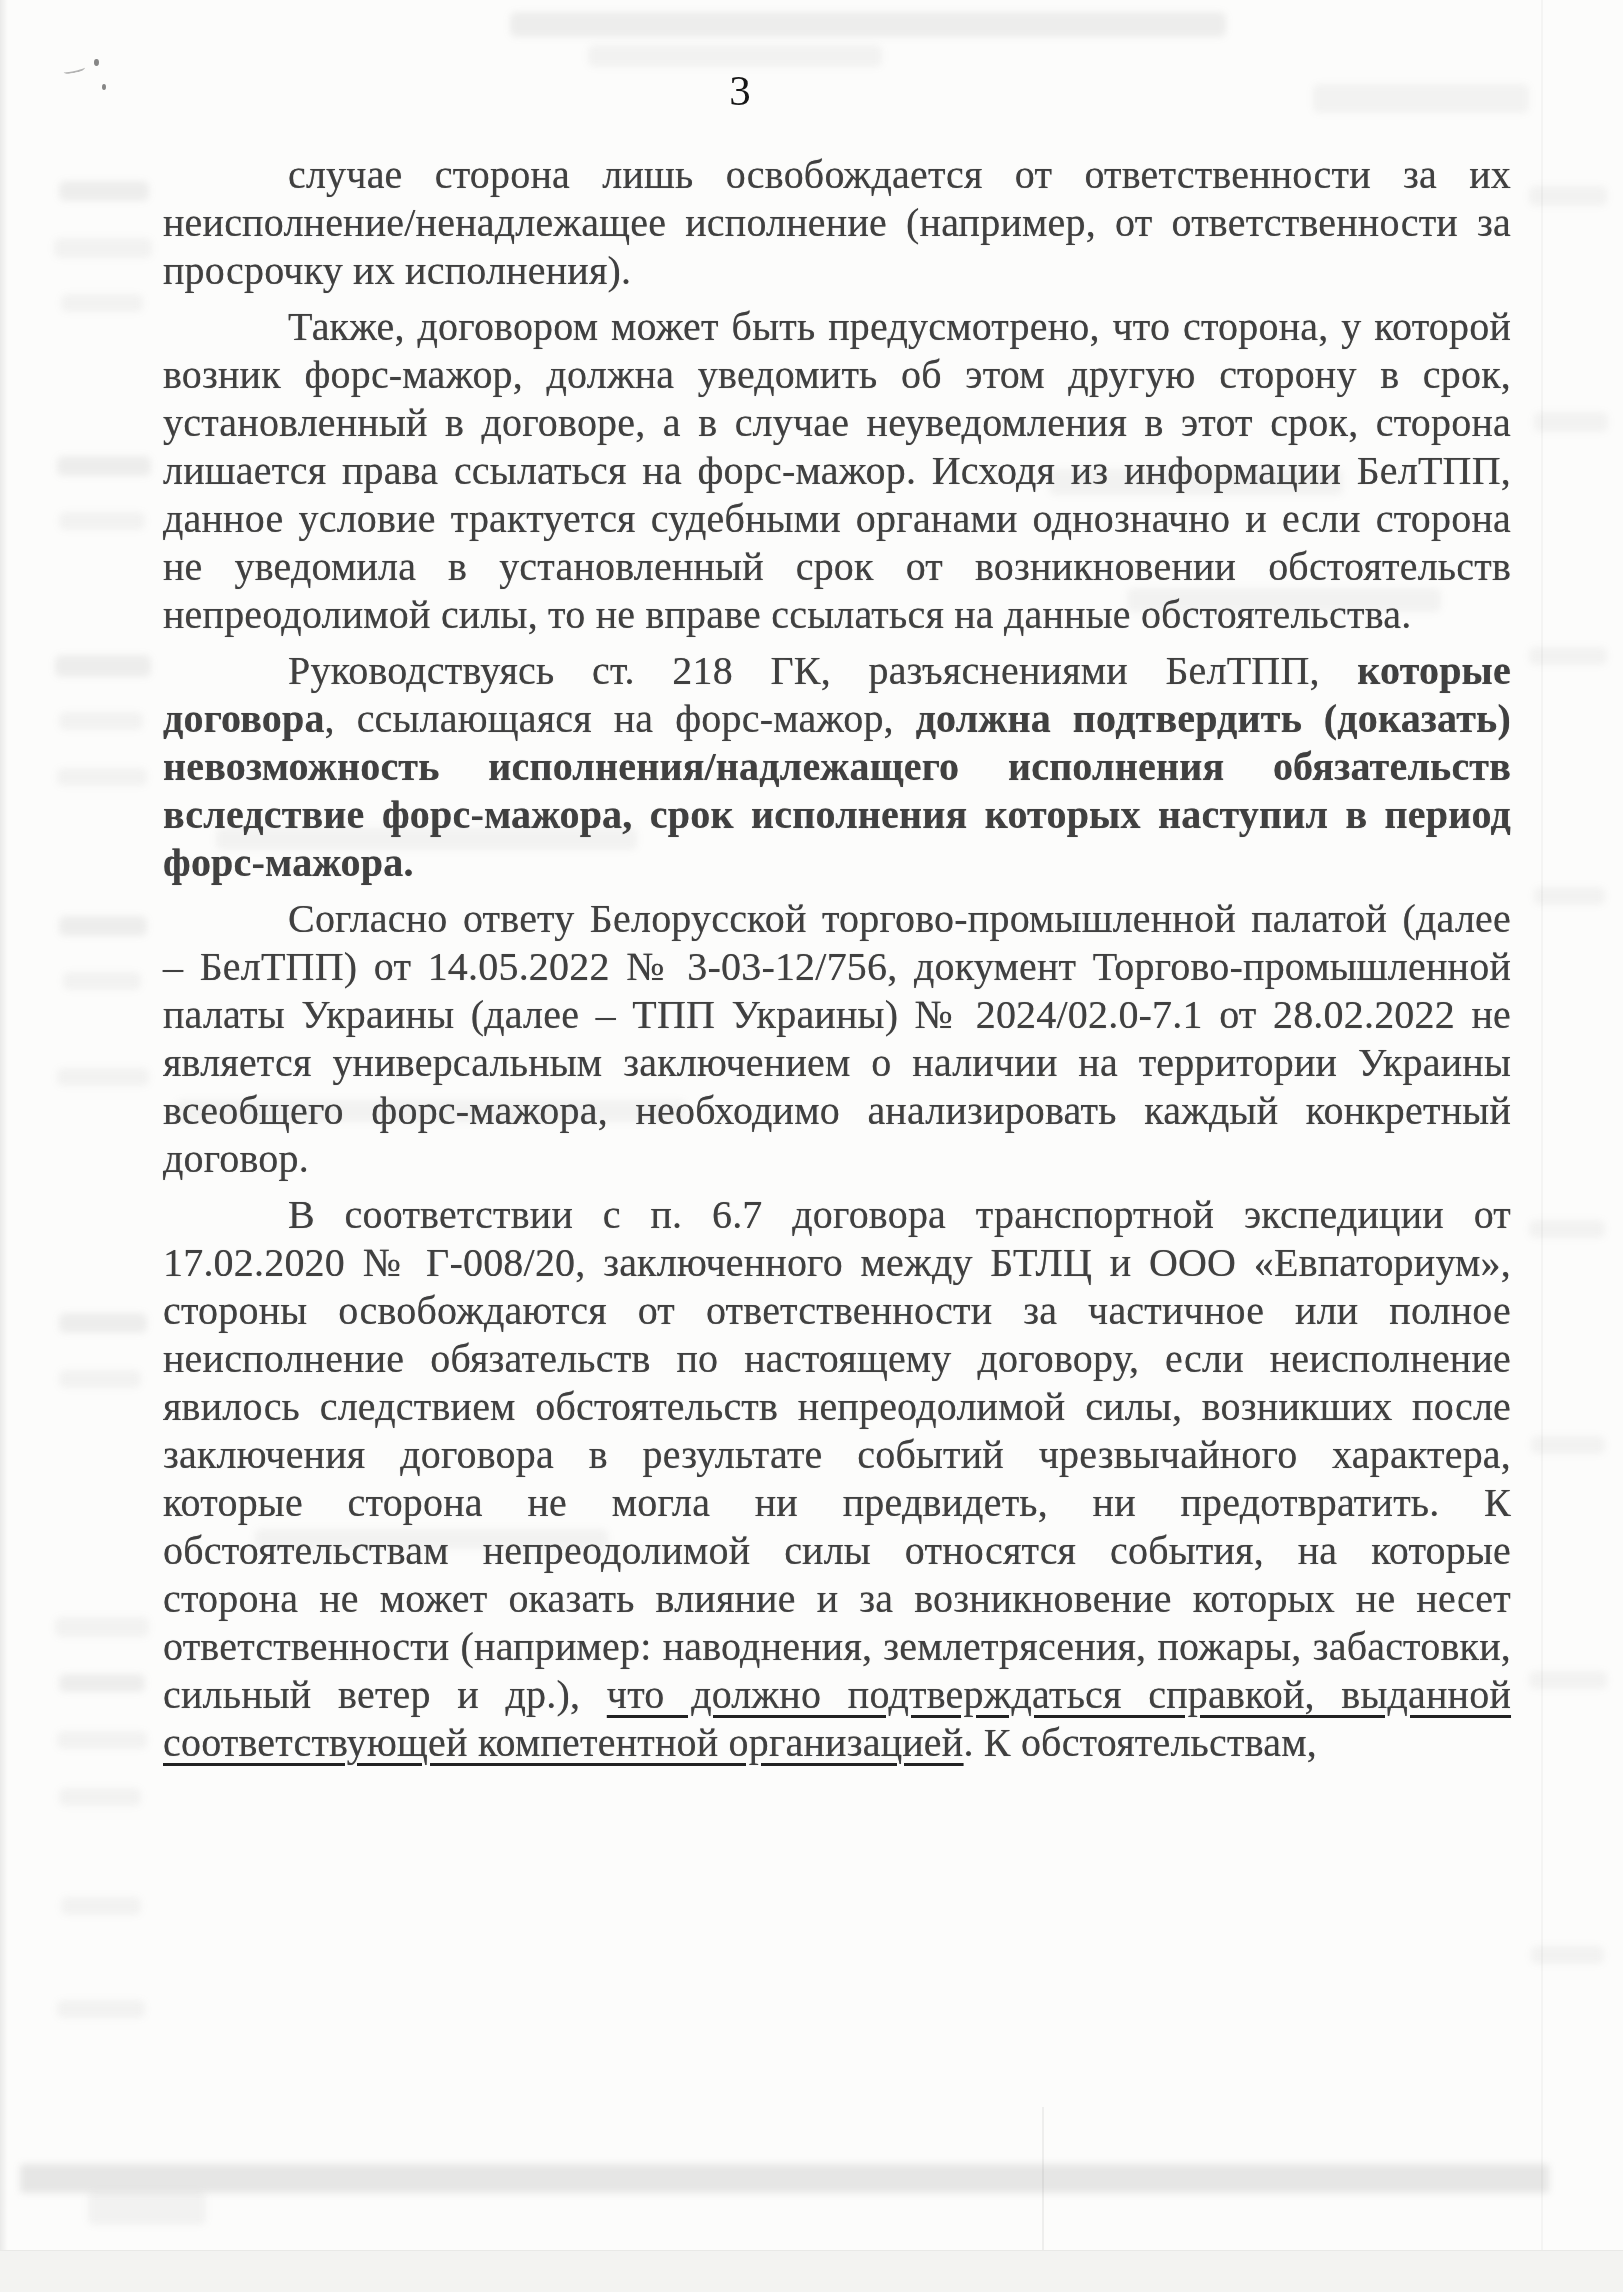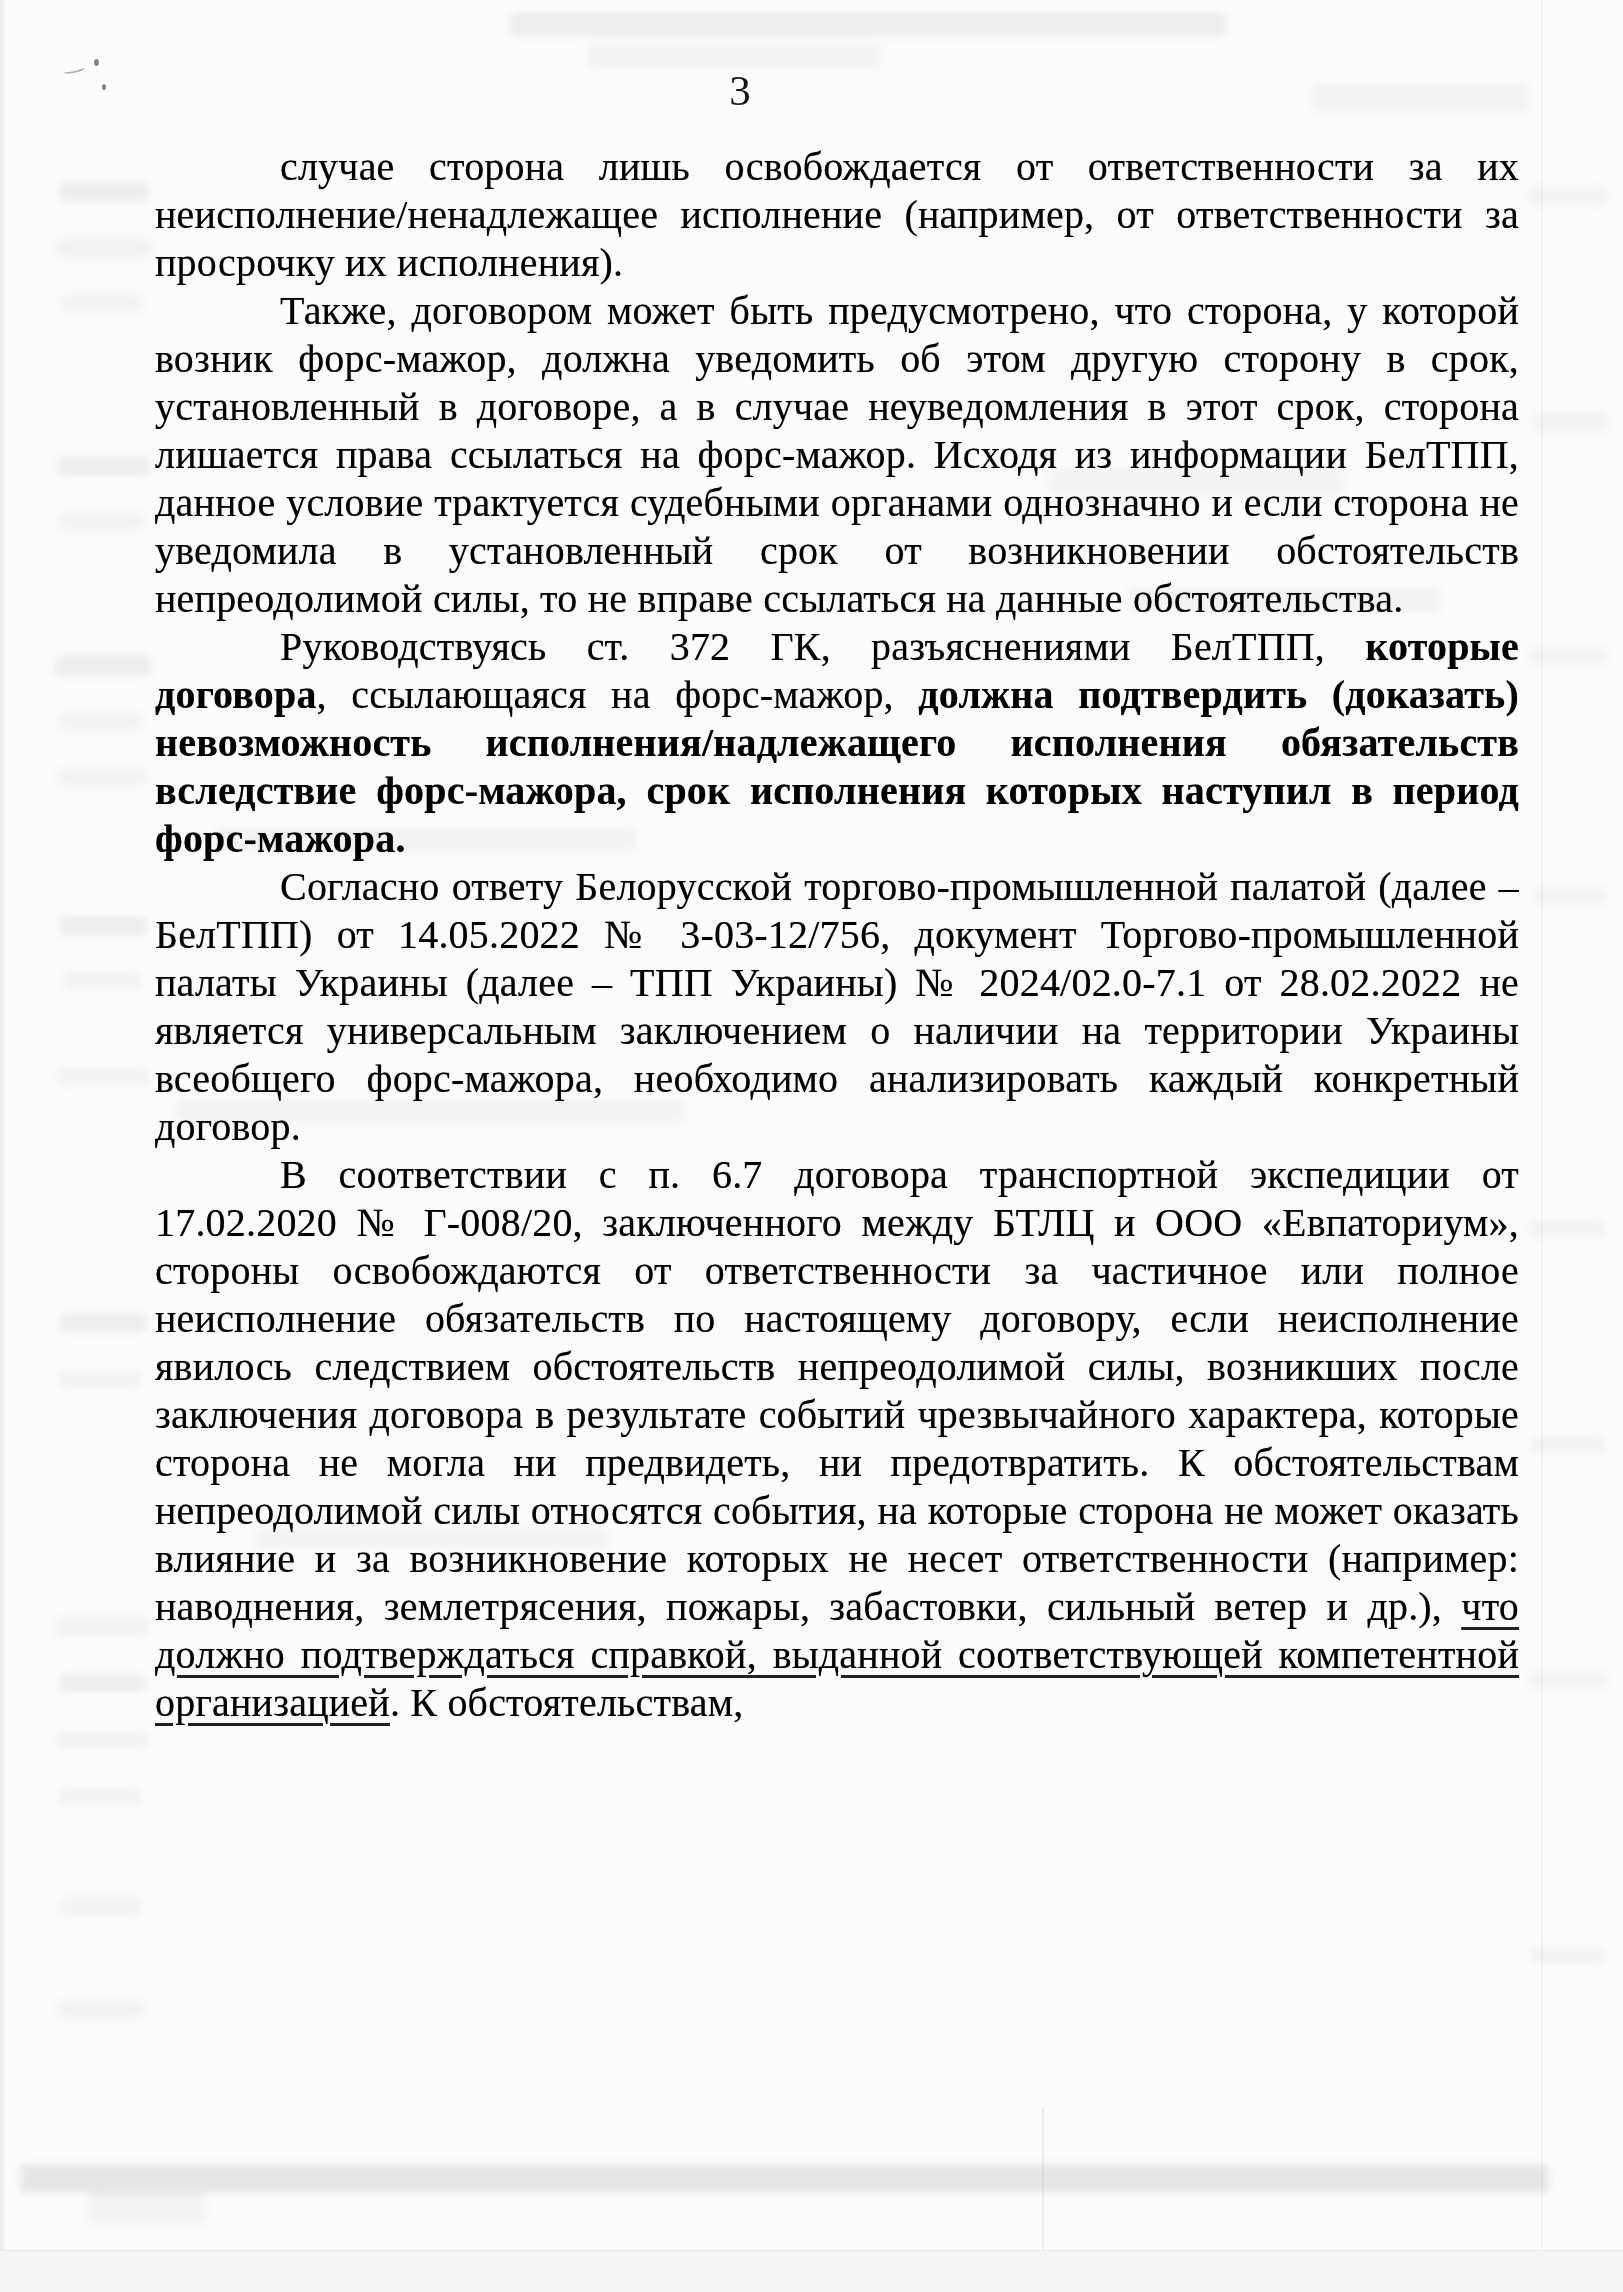--- a/index.html
+++ b/index.html
@@ -41,27 +41,27 @@
     font-size: 43px;
     line-height: 47px;
     color: #161616;
   }
   .text-body {
     position: absolute;
     left: 155px; top: 143px;
     width: 1364px;
   }
   .para {
-    margin: 0;
+    margin: 8px;
     text-indent: 125px;
     text-align: justify;
     font-size: 40px;
     line-height: 48px;
     letter-spacing: 0.2px;
-    color: #000000;
+    color: #404040;
     text-shadow: 0 0 0.7px rgba(20,20,20,0.55);
   }
   .run { }
   .run.bold { font-weight: bold; }
   .run.underline {
     text-decoration: underline;
     text-decoration-thickness: 2.9px;
     text-underline-offset: 6.9px;
     text-decoration-color: #222;
   }
@@ -147,19 +147,19 @@
   <div class="smudge strong" style="left:19.6px; top:2164px; width:1529px; height:29px; border-radius:2.9px;"></div>
   <div class="smudge faint" style="left:88px; top:2192px; width:118px; height:33px;"></div>
 
   <div class="bottom-band"></div>
 
   <div class="page-number">3</div>
 
   <div class="text-body">
       <p class="para"><span class="run">случае сторона лишь освобождается от ответственности за их неисполнение/ненадлежащее исполнение (например, от ответственности за просрочку их исполнения).</span></p>
       <p class="para"><span class="run">Также, договором может быть предусмотрено, что сторона, у которой возник форс-мажор, должна уведомить об этом другую сторону в срок, установленный в договоре, а в случае неуведомления в этот срок, сторона лишается права ссылаться на форс-мажор. Исходя из информации БелТПП, данное условие трактуется судебными органами однозначно и если сторона не уведомила в установленный срок от возникновении обстоятельств непреодолимой силы, то не вправе ссылаться на данные обстоятельства.</span></p>
-      <p class="para"><span class="run">Руководствуясь ст. 372 ГК, разъяснениями БелТПП, </span><span class="run bold">которые договора</span><span class="run">, ссылающаяся на форс-мажор, </span><span class="run bold">должна подтвердить (доказать) невозможность исполнения/надлежащего исполнения обязательств вследствие форс-мажора, срок исполнения которых наступил в период форс-мажора.</span></p>
+      <p class="para"><span class="run">Руководствуясь ст. 218 ГК, разъяснениями БелТПП, </span><span class="run bold">которые договора</span><span class="run">, ссылающаяся на форс-мажор, </span><span class="run bold">должна подтвердить (доказать) невозможность исполнения/надлежащего исполнения обязательств вследствие форс-мажора, срок исполнения которых наступил в период форс-мажора.</span></p>
       <p class="para"><span class="run">Согласно ответу Белорусской торгово-промышленной палатой (далее – БелТПП) от 14.05.2022 № 3-03-12/756, документ Торгово-промышленной палаты Украины (далее – ТПП Украины) № 2024/02.0-7.1 от 28.02.2022 не является универсальным заключением о наличии на территории Украины всеобщего форс-мажора, необходимо анализировать каждый конкретный договор.</span></p>
       <p class="para"><span class="run">В соответствии с п. 6.7 договора транспортной экспедиции от 17.02.2020 № Г-008/20, заключенного между БТЛЦ и ООО «Евпаториум», стороны освобождаются от ответственности за частичное или полное неисполнение обязательств по настоящему договору, если неисполнение явилось следствием обстоятельств непреодолимой силы, возникших после заключения договора в результате событий чрезвычайного характера, которые сторона не могла ни предвидеть, ни предотвратить. К обстоятельствам непреодолимой силы относятся события, на которые сторона не может оказать влияние и  за возникновение которых не несет ответственности (например: наводнения, землетрясения, пожары, забастовки, сильный ветер и др.), </span><span class="run underline">что должно подтверждаться справкой, выданной соответствующей компетентной организацией</span><span class="run">. К обстоятельствам,</span></p>
     </div>
 
 </div>
 
 
 </body></html>

